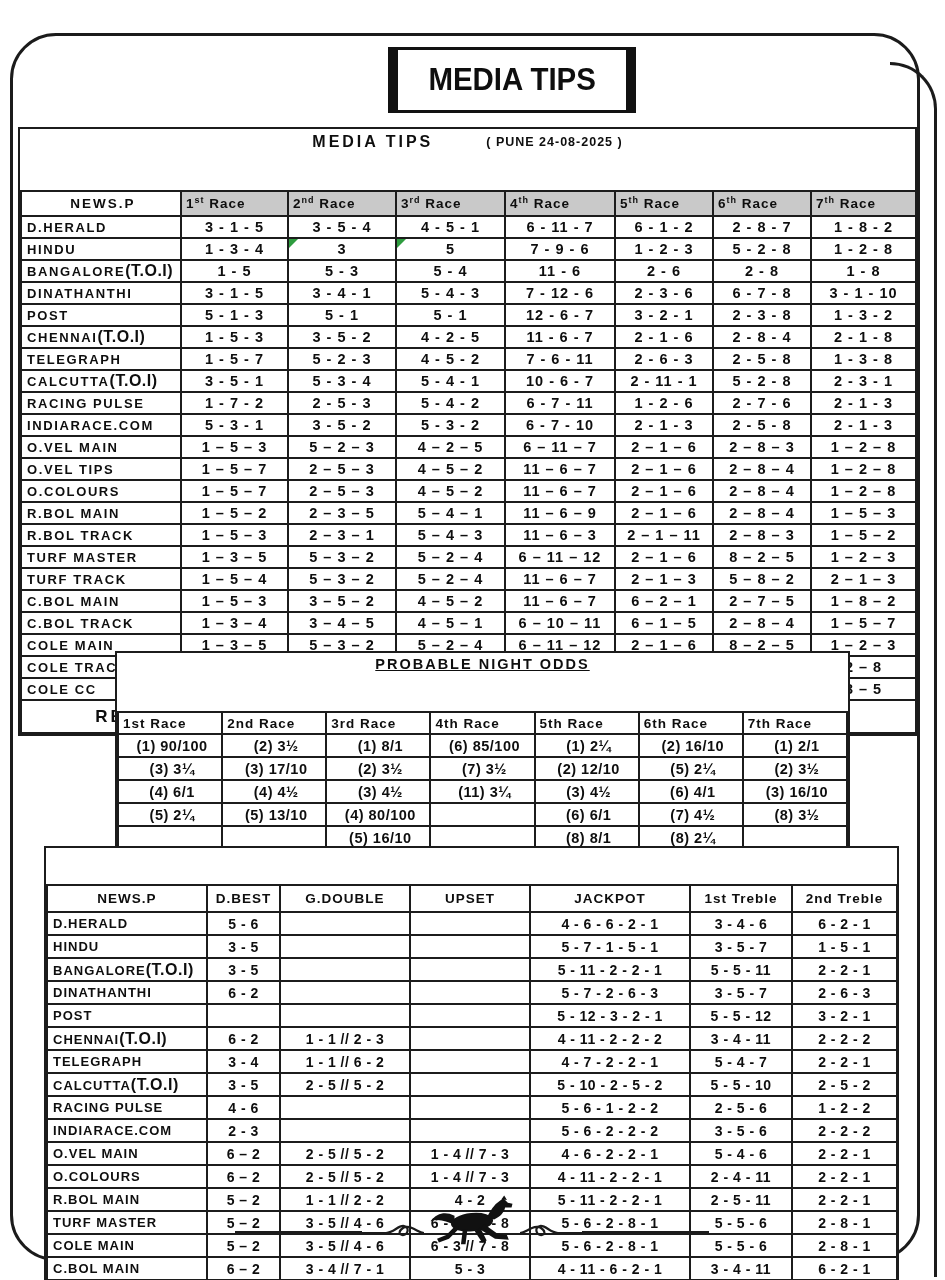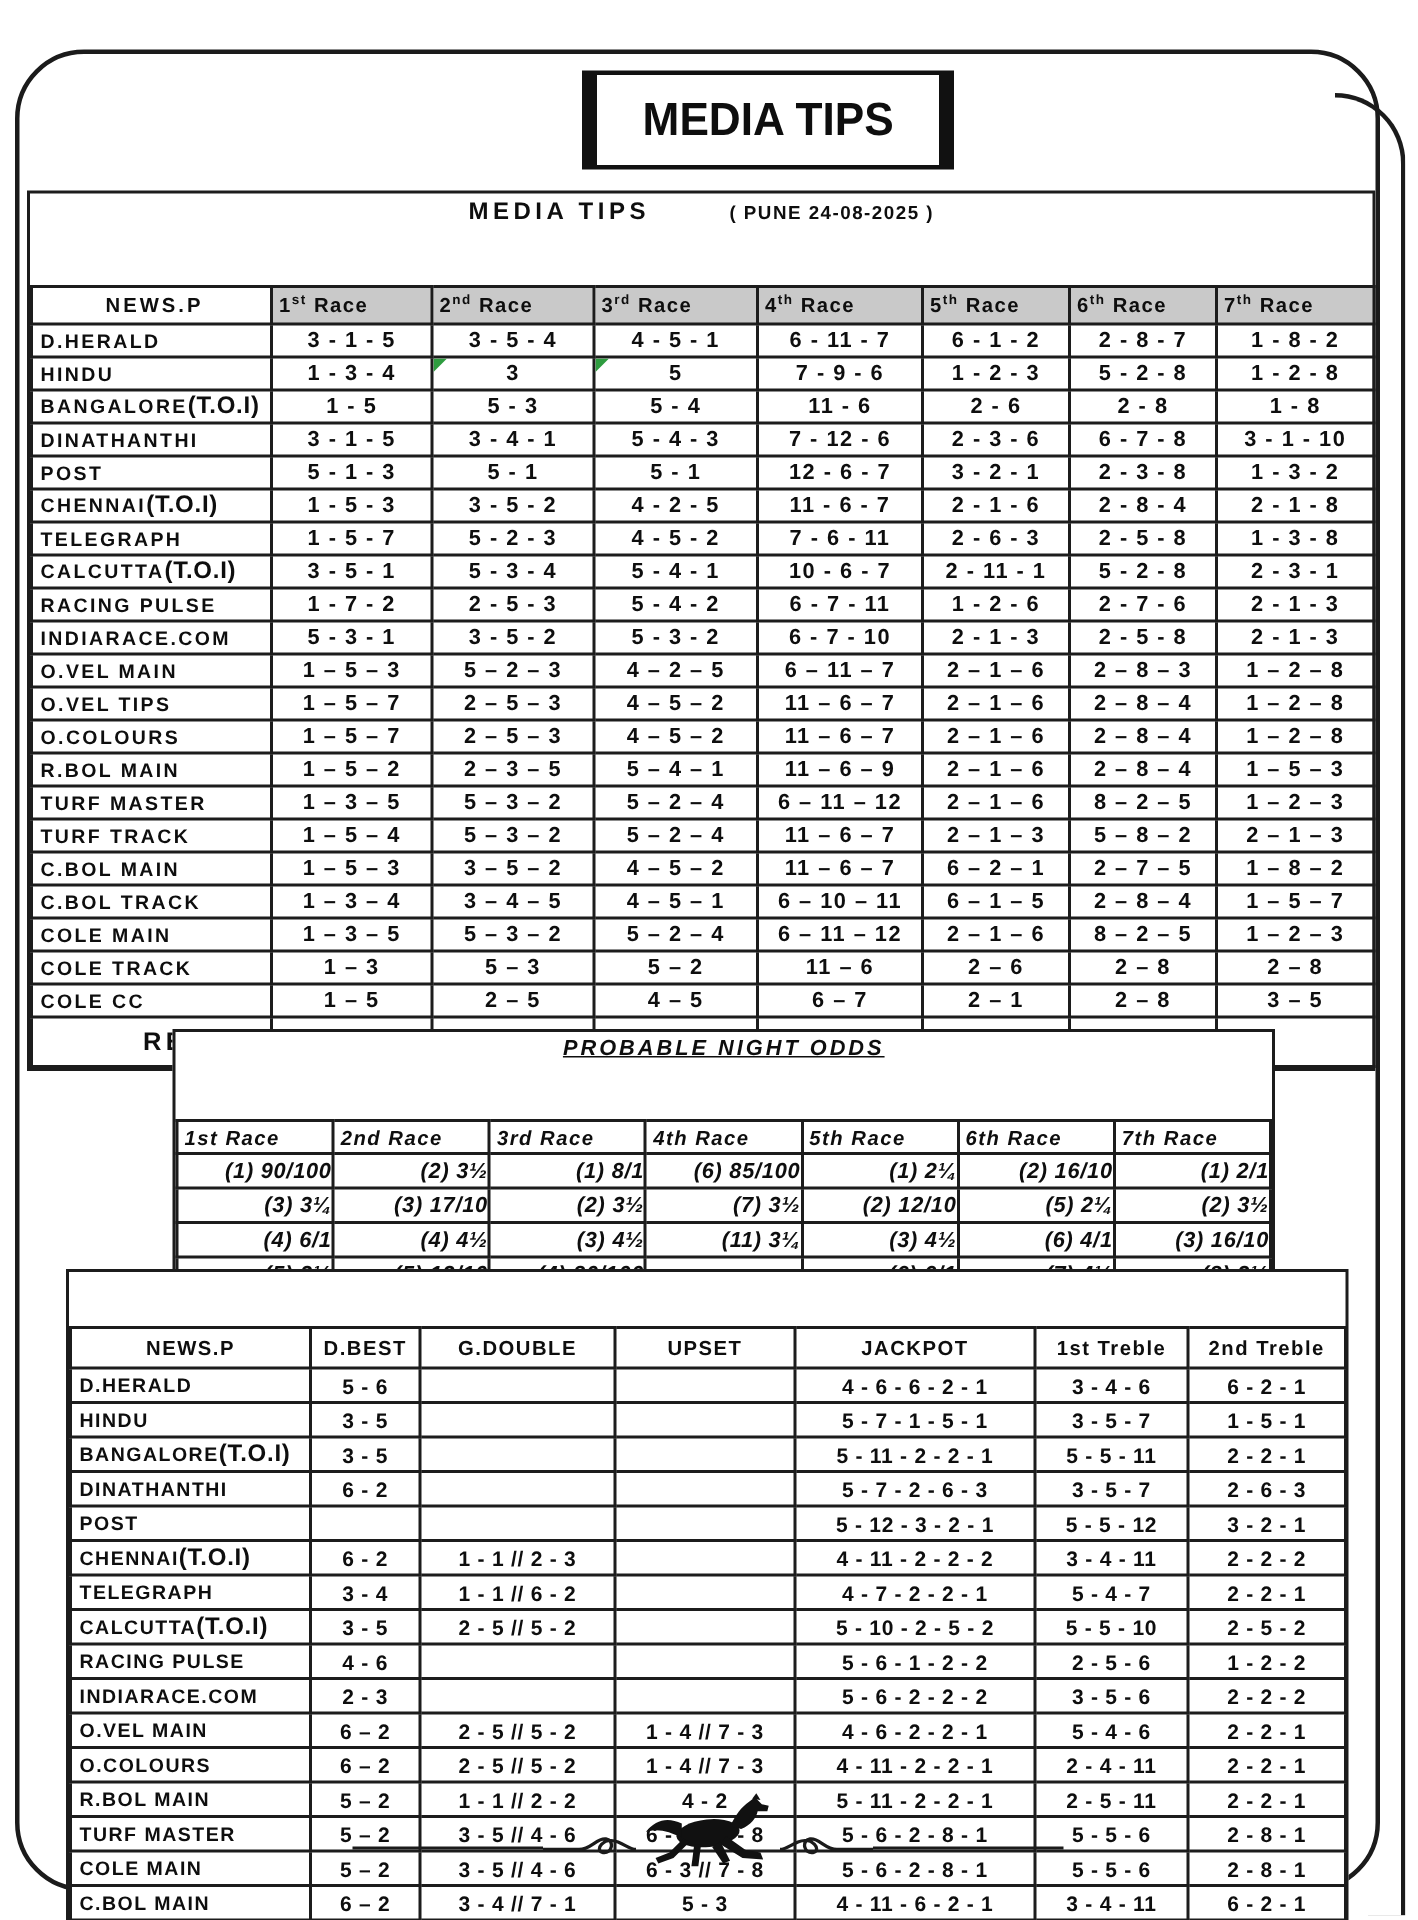--- a/index.html
+++ b/index.html
@@ -35,25 +35,25 @@
   #tips th:first-child{background:#fff;text-align:center;letter-spacing:2px;}
   #tips td{height:20px;font-size:14.5px;letter-spacing:1px;}
   #tips td.lbl{text-align:left;padding-left:5px;font-size:13px;letter-spacing:1.6px;}
   #tips tr.result td{height:31px;}
   #tips tr.result td.lbl{font-size:17px;letter-spacing:3px;text-align:right;}
   .sm{font-size:16px;letter-spacing:0.5px;}
   td.marker{position:relative;}
   td.marker::before{content:"";position:absolute;left:0;top:0;
     border-top:9px solid #2e9c3f;border-right:9px solid transparent;}
   
-  #odds{left:115px;top:686px;width:731px;font-style:italic;}
+  #odds{left:115px;top:651px;width:731px;}
   #odds .tbl-title{height:22px;}
   #odds .tbl-title .main{font-size:14.5px;letter-spacing:2px;text-decoration:underline;}
   #odds th{background:#fff;text-align:left;padding-left:4px;font-size:13.5px;height:20px;letter-spacing:1px;}
-  #odds td{height:21px;font-size:14.5px;text-align:right;padding-left:4px;letter-spacing:0.5px;}
+  #odds td{height:21px;font-size:14.5px;text-align:center;padding-left:4px;letter-spacing:0.5px;}
   
   #summary{left:44px;top:846px;width:851px;}
   #summary th{background:#fff;font-size:13.5px;height:25px;letter-spacing:1px;}
   #summary td{height:21px;font-size:14px;letter-spacing:0.5px;}
   #summary td.lbl{text-align:left;padding-left:5px;font-size:13px;letter-spacing:1px;}
   
   .divider{position:absolute;left:235px;top:1206px;width:474px;height:52px;
     display:flex;align-items:center;justify-content:center;}
   .divider .line{flex:1;height:2.5px;background:#1b1b1b;}
   .divider svg{flex:none;}
@@ -232,20 +232,30 @@
           <td class="lbl">R.BOL MAIN</td>
           <td>1 – 5 – 2</td>
           <td>2 – 3 – 5</td>
           <td>5 – 4 – 1</td>
           <td>11 – 6 – 9</td>
           <td>2 – 1 – 6</td>
           <td>2 – 8 – 4</td>
           <td>1 – 5 – 3</td>
         </tr>
         <tr>
+          <td class="lbl">R.BOL TRACK</td>
+          <td>1 – 5 – 3</td>
+          <td>2 – 3 – 1</td>
+          <td>5 – 4 – 3</td>
+          <td>11 – 6 – 3</td>
+          <td>2 – 1 – 11</td>
+          <td>2 – 8 – 3</td>
+          <td>1 – 5 – 2</td>
+        </tr>
+        <tr>
           <td class="lbl">TURF MASTER</td>
           <td>1 – 3 – 5</td>
           <td>5 – 3 – 2</td>
           <td>5 – 2 – 4</td>
           <td>6 – 11 – 12</td>
           <td>2 – 1 – 6</td>
           <td>8 – 2 – 5</td>
           <td>1 – 2 – 3</td>
         </tr>
         <tr>

